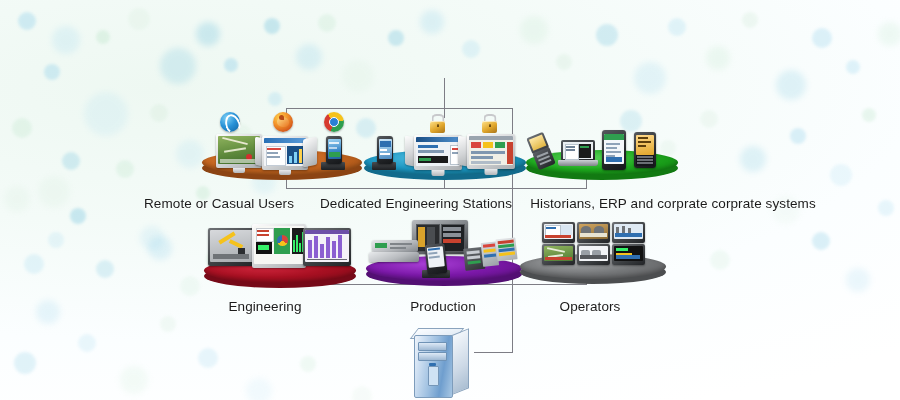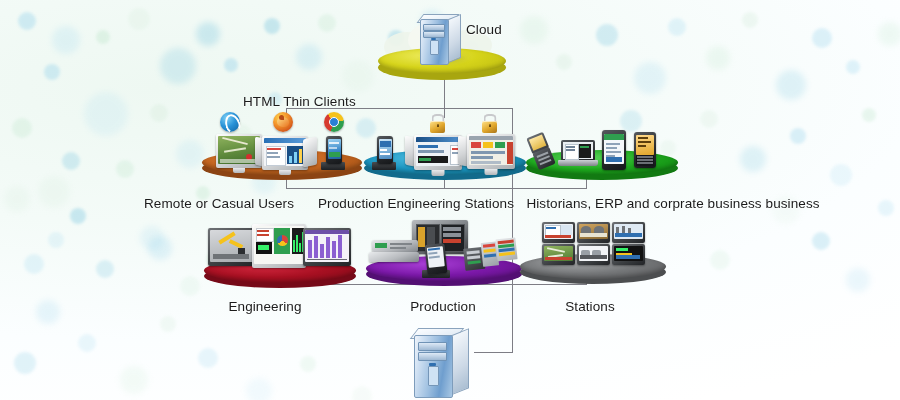--- a/index.html
+++ b/index.html
@@ -180,47 +180,21 @@
 
     <div class="ln lnh" style="left:286px;top:284px;width:227px;"></div>
     <div class="ln lnv" style="left:286px;top:272px;height:12px;"></div>
     <div class="ln lnv" style="left:444px;top:272px;height:12px;"></div>
     <div class="ln lnv" style="left:586px;top:272px;height:12px;"></div>
     <div class="ln lnh" style="left:512px;top:284px;width:75px;"></div>
 
     <div class="ln lnh" style="left:474px;top:352px;width:39px;"></div>
   </div>
 
-  <div class="node" style="left:378px;top:14px;width:132px;height:66px;">
-
-    <div style="position:absolute;left:6px;top:18px;width:46px;height:30px;border-radius:50%;background:#eef4ea;opacity:.92;"></div>
-    <div style="position:absolute;left:30px;top:8px;width:52px;height:36px;border-radius:50%;background:#f4f8f1;opacity:.95;"></div>
-    <div style="position:absolute;left:66px;top:16px;width:48px;height:30px;border-radius:50%;background:#eef4ea;opacity:.92;"></div>
-
-    <div style="position:absolute;left:0;top:34px;width:128px;height:32px;">
-      <div style="position:absolute;left:0;top:7px;width:128px;height:25px;border-radius:50%;background:#a8a60f;"></div>
-      <div style="position:absolute;left:0;top:0;width:128px;height:26px;border-radius:50%;
-                  background:radial-gradient(ellipse at 38% 30%, #ecea5a 0%, #d6d41a 45%, #b7b50f 100%);
-                  box-shadow:inset 0 -2px 4px rgba(0,0,0,.22);"></div>
-    </div>
-    <div class="shadow" style="left:40px;top:38px;width:52px;height:12px;"></div>
-
-    <div class="tower" style="left:34px;top:0px;width:54px;height:52px;">
-      <div class="topf" style="left:8px;top:0;width:34px;height:7px;transform:skewX(-38deg);"></div>
-      <div class="side" style="left:34px;top:3px;width:13px;height:42px;transform:skewY(-22deg);"></div>
-      <div class="face" style="left:8px;top:5px;width:27px;height:44px;"></div>
-      <div class="bay" style="left:11px;top:10px;width:20px;height:5px;"></div>
-      <div class="bay" style="left:11px;top:17px;width:20px;height:5px;"></div>
-      <div class="slot" style="left:18px;top:26px;width:7px;height:13px;"></div>
-      <div class="pwr" style="left:19px;top:24px;width:5px;height:2px;"></div>
-    </div>
-    <div class="lbl" style="left:88px;top:8px;">Cloud</div>
-  </div>
-
-  <div class="lbl" style="left:243px;top:94px;">HTML Thin Clients</div>
+
 
   <div class="node" style="left:200px;top:112px;width:166px;height:68px;">
     <div style="position:absolute;left:2px;top:38px;width:160px;height:30px;">
       <div style="position:absolute;left:0;top:6px;width:160px;height:24px;border-radius:50%;background:#8c4413;"></div>
       <div style="position:absolute;left:0;top:0;width:160px;height:25px;border-radius:50%;
                   background:radial-gradient(ellipse at 40% 32%, #d8813c 0%, #c4651f 48%, #9c4e15 100%);
                   box-shadow:inset 0 -2px 4px rgba(0,0,0,.25);"></div>
     </div>
 
     <div class="browser" style="left:20px;top:0px;width:20px;height:20px;
@@ -327,21 +301,21 @@
         <div style="position:absolute;left:14px;top:6px;width:10px;height:6px;background:#f5c21b;"></div>
         <div style="position:absolute;left:26px;top:6px;width:10px;height:6px;background:#2f9e4f;"></div>
         <div style="position:absolute;left:2px;top:15px;width:34px;height:3px;background:#7f97b0;"></div>
         <div style="position:absolute;left:2px;top:20px;width:22px;height:3px;background:#7f97b0;"></div>
         <div style="position:absolute;left:2px;top:25px;width:30px;height:3px;background:#b0bcc8;"></div>
         <div style="position:absolute;left:38px;top:6px;width:6px;height:22px;background:#c8422f;"></div>
       </div>
       <div class="stand" style="bottom:-6px;width:13px;height:6px;"></div>
     </div>
   </div>
-  <div class="lbl c" style="left:416px;top:196px;">Production Engineering Stations</div>
+  <div class="lbl c" style="left:416px;top:196px;">Dedicated Engineering Stations</div>
 
   <div class="node" style="left:524px;top:112px;width:160px;height:68px;">
     <div style="position:absolute;left:2px;top:38px;width:152px;height:30px;">
       <div style="position:absolute;left:0;top:6px;width:152px;height:24px;border-radius:50%;background:#127a12;"></div>
       <div style="position:absolute;left:0;top:0;width:152px;height:25px;border-radius:50%;
                   background:radial-gradient(ellipse at 40% 32%, #5ad45a 0%, #1da81d 48%, #0f7d0f 100%);
                   box-shadow:inset 0 -2px 4px rgba(0,0,0,.25);"></div>
     </div>
 
     <div style="position:absolute;left:8px;top:22px;width:18px;height:34px;transform:rotate(-22deg);">
@@ -385,21 +359,21 @@
         <div style="position:absolute;left:2px;top:6px;width:13px;height:2px;background:#5c3e0c;"></div>
         <div style="position:absolute;left:2px;top:10px;width:8px;height:2px;background:#5c3e0c;"></div>
       </div>
       <div style="position:absolute;left:2px;bottom:2px;right:2px;height:11px;background:#14161a;">
         <div style="position:absolute;left:1px;top:1px;width:16px;height:1.5px;background:#6a6f75;"></div>
         <div style="position:absolute;left:1px;top:4px;width:16px;height:1.5px;background:#6a6f75;"></div>
         <div style="position:absolute;left:1px;top:7px;width:16px;height:1.5px;background:#6a6f75;"></div>
       </div>
     </div>
   </div>
-  <div class="lbl c" style="left:673px;top:196px;">Historians, ERP and corprate business business</div>
+  <div class="lbl c" style="left:673px;top:196px;">Historians, ERP and corprate corprate systems</div>
 
   <div class="node" style="left:202px;top:224px;width:160px;height:62px;">
     <div style="position:absolute;left:2px;top:34px;width:152px;height:30px;">
       <div style="position:absolute;left:0;top:6px;width:152px;height:24px;border-radius:50%;background:#760a18;"></div>
       <div style="position:absolute;left:0;top:0;width:152px;height:25px;border-radius:50%;
                   background:radial-gradient(ellipse at 40% 32%, #d4283f 0%, #a81022 48%, #7d0a17 100%);
                   box-shadow:inset 0 -2px 4px rgba(0,0,0,.25);"></div>
     </div>
 
     <div class="mon mondark" style="left:6px;top:4px;width:48px;height:38px;">
@@ -549,21 +523,21 @@
       </div>
       <div class="mon mondark" style="left:70px;top:22px;width:33px;height:21px;">
         <div class="scr" style="background:#111;">
           <div style="position:absolute;left:2px;top:2px;width:12px;height:3px;background:#36f06a;"></div>
           <div style="position:absolute;left:2px;top:7px;width:16px;height:3px;background:#f5c21b;"></div>
           <div style="position:absolute;left:2px;bottom:2px;width:24px;height:4px;background:#2f6fb0;"></div>
         </div>
       </div>
     </div>
   </div>
-  <div class="lbl c" style="left:590px;top:299px;">Stations</div>
+  <div class="lbl c" style="left:590px;top:299px;">Operators</div>
 
   <div class="node" style="left:404px;top:328px;width:80px;height:72px;">
     <div class="tower" style="left:0;top:0;width:74px;height:70px;">
       <div class="topf" style="left:10px;top:0;width:44px;height:9px;transform:skewX(-38deg);"></div>
       <div class="side" style="left:46px;top:4px;width:17px;height:58px;transform:skewY(-22deg);"></div>
       <div class="face" style="left:10px;top:7px;width:37px;height:61px;"></div>
       <div class="bay" style="left:14px;top:14px;width:27px;height:7px;"></div>
       <div class="bay" style="left:14px;top:24px;width:27px;height:7px;"></div>
       <div class="slot" style="left:24px;top:38px;width:9px;height:18px;"></div>
       <div class="pwr" style="left:25px;top:35px;width:7px;height:3px;"></div>

